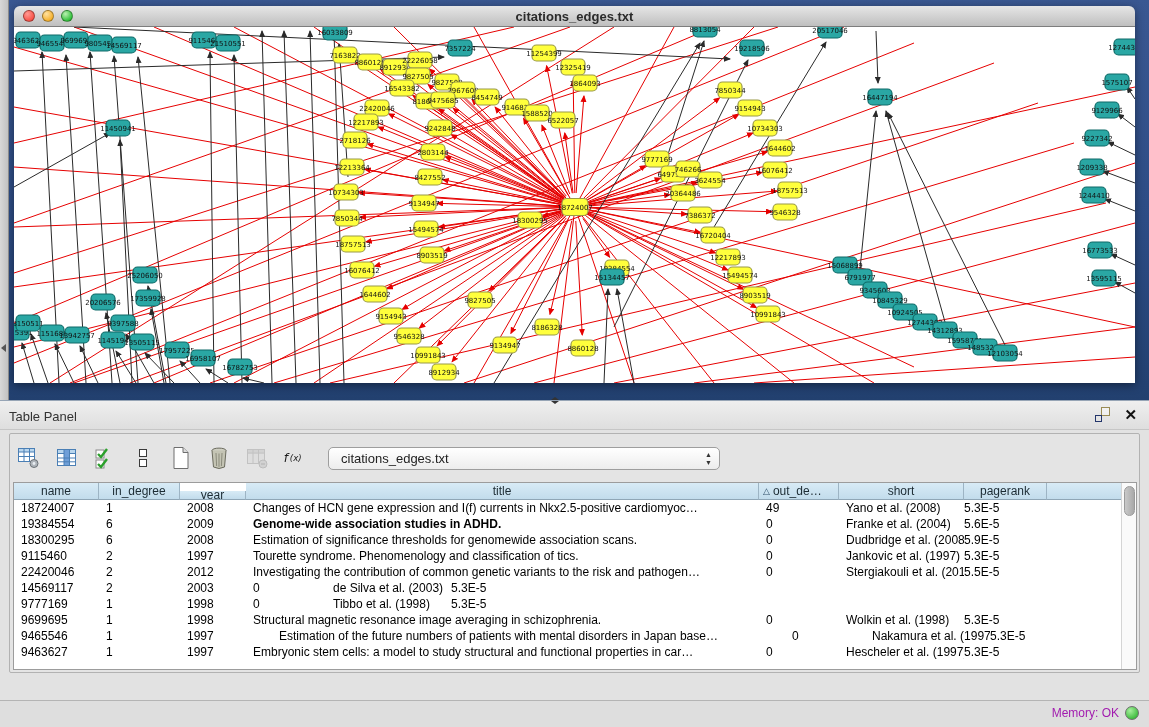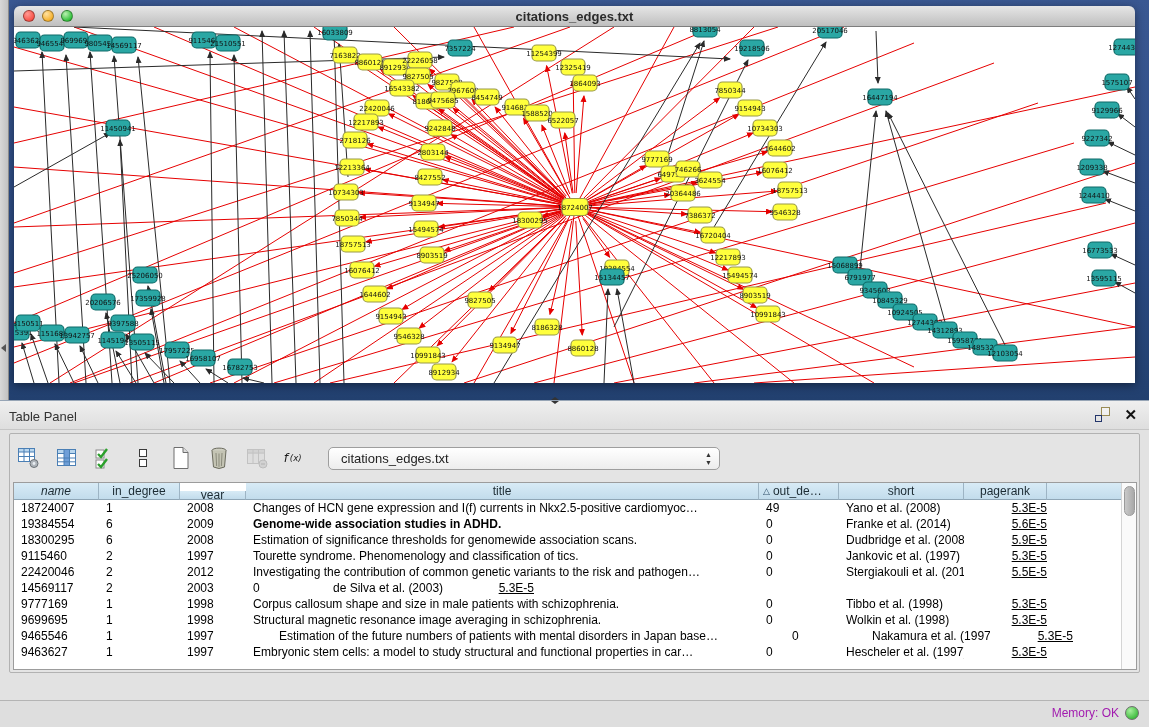--- a/index.html
+++ b/index.html
@@ -56,21 +56,21 @@
   .scrollpane { position:absolute; left:3px; top:48px; width:1124px; height:188px;
     border:1px solid #9c9c9c; background:#fff; overflow:hidden; }
   .thead { display:flex; height:17px; }
   .th { flex:none; display:flex; align-items:center; justify-content:center; font-size:12px; color:#1c2b33;
     background:linear-gradient(180deg,#d8ebf6,#c2dcec); border-right:1px solid #9db4c4; border-bottom:1px solid #8fa6b6; overflow:hidden; white-space:nowrap; }
   .th.sorted { justify-content:flex-start; padding-left:4px; }
   .sort-glyph { font-size:9px; margin-right:3px; color:#31506a; }
   .tr { display:flex; height:16px; }
   .td { flex:none; font-size:12px; color:#000; line-height:16px; padding-left:7px;
     white-space:nowrap; overflow:hidden; }
-  .td.center { padding-left:0; text-align:right;text-decoration:underline; }
+  .td.center { padding-left:0; text-align:left; }
   .vscroll { position:absolute; right:0; top:0; width:15px; height:186px; background:#fafafa; border-left:1px solid #d5d5d5; }
   .vthumb { position:absolute; left:2px; top:3px; width:11px; height:30px; border-radius:6px;
     background:linear-gradient(90deg,#c9c9c9,#a8a8a8); border:1px solid #9a9a9a; }
 
   .tabs { position:absolute; left:50%; transform:translateX(-50%); top:274px; display:flex; height:22px;
     border:1px solid #a9a9a9; border-radius:6px; overflow:hidden; box-shadow:0 1px 1px rgba(0,0,0,.15); }
   .seg { padding:0 14px; font-size:13px; line-height:20px; background:linear-gradient(180deg,#ffffff,#f1f1f1);
     color:#1b1b1b; border-right:1px solid #bcbcbc; }
   .seg:last-child { border-right:none; }
   .seg.selected { background:linear-gradient(180deg,#8d8d8d,#6f6f6f); color:#e9e9e9; }
@@ -788,21 +788,21 @@
           </svg>
         </span>
         <div class="combo">
           <span>citations_edges.txt</span>
           <span class="arrows">▲<br>▼</span>
         </div>
       </div>
 
       <div class="scrollpane">
         <div class="thead" id="thead">
-            <div class="th" style="width: 85px; font-style: italic;">
+            <div class="th" style="width: 85px;">
               <span>name</span>
             </div>
             <div class="th" style="width: 81px;">
               <span>in_degree</span>
             </div>
             <div class="th" style="width: 66px; margin-top: 8px;">
               <span>year</span>
             </div>
             <div class="th" style="width: 513px;">
               <span>title</span>
@@ -830,21 +830,21 @@
               <div class="td" style="width: 80px;">49</div>
               <div class="td" style="width: 125px;">Yano et al. (2008)</div>
               <div class="td center" style="width: 83px;">5.3E-5</div>
             </div>
             <div class="tr">
               <div class="td" style="width: 85px;">19384554</div>
               <div class="td" style="width: 81px;">6</div>
               <div class="td" style="width: 66px;">2009</div>
               <div class="td" style="width: 513px; font-weight: bold;">Genome-wide association studies in ADHD.</div>
               <div class="td" style="width: 80px;">0</div>
-              <div class="td" style="width: 125px;">Franke et al. (2014)</div>
+              <div class="td" style="width: 125px;">Franke et al. (2004)</div>
               <div class="td center" style="width: 83px;">5.6E-5</div>
             </div>
             <div class="tr">
               <div class="td" style="width: 85px;">18300295</div>
               <div class="td" style="width: 81px;">6</div>
               <div class="td" style="width: 66px;">2008</div>
               <div class="td" style="width: 513px;">Estimation of significance thresholds for genomewide association scans.</div>
               <div class="td" style="width: 80px;">0</div>
               <div class="td" style="width: 125px;">Dudbridge et al. (2008)</div>
               <div class="td center" style="width: 83px;">5.9E-5</div>
@@ -872,21 +872,20 @@
               <div class="td" style="width: 81px;">2</div>
               <div class="td" style="width: 66px;">2003</div>
               <div class="td" style="width: 80px;">0</div>
               <div class="td" style="width: 125px;">de Silva et al. (2003)</div>
               <div class="td center" style="width: 83px;">5.3E-5</div>
             </div>
             <div class="tr">
               <div class="td" style="width: 85px;">9777169</div>
               <div class="td" style="width: 81px;">1</div>
               <div class="td" style="width: 66px;">1998</div>
-              <div class="td" style="width: 513px;">Corpus callosum shape and size in male patients with schizophrenia.</div>
               <div class="td" style="width: 80px;">0</div>
               <div class="td" style="width: 125px;">Tibbo et al. (1998)</div>
               <div class="td center" style="width: 83px;">5.3E-5</div>
             </div>
             <div class="tr">
               <div class="td" style="width: 85px;">9699695</div>
               <div class="td" style="width: 81px;">1</div>
               <div class="td" style="width: 66px;">1998</div>
               <div class="td" style="width: 513px;">Structural magnetic resonance image averaging in schizophrenia.</div>
               <div class="td" style="width: 80px;">0</div>

